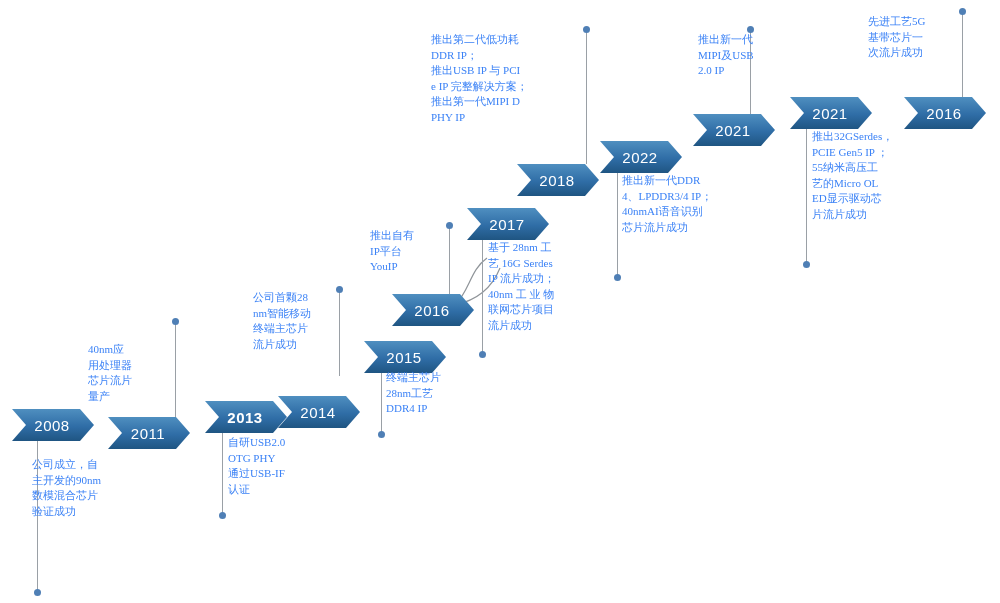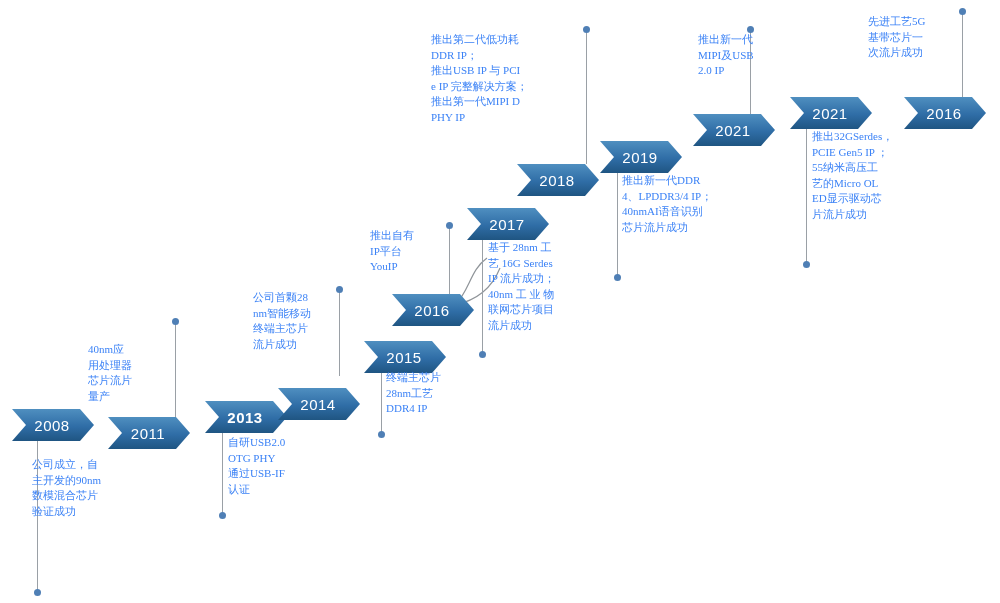--- a/index.html
+++ b/index.html
@@ -76,21 +76,21 @@
   <div class="chev" style="left:205px;top:401px;width:82px;font-weight:bold;">
     <span>2013</span>
   </div>
   <div class="lline" style="left:222px;top:433px;height:83px;"></div>
   <div class="dot" style="left:219px;top:512px;"></div>
   <div class="txt" style="left:228px;top:435px;width:128px;">自研USB2.0
 OTG PHY
 通过USB-IF
 认证</div>
 
-  <div class="chev" style="left:278px;top:388px;width:82px;">
+  <div class="chev" style="left:278px;top:396px;width:82px;">
     <span>2014</span>
   </div>
   <div class="lline" style="left:339px;top:290px;height:86px;"></div>
   <div class="dot" style="left:336px;top:286px;"></div>
   <div class="txt" style="left:253px;top:290px;width:120px;">公司首颗28
 nm智能移动
 终端主芯片
 流片成功</div>
 
   <div class="chev" style="left:364px;top:341px;width:82px;">
@@ -129,21 +129,21 @@
   <div class="lline" style="left:586px;top:30px;height:134px;"></div>
   <div class="dot" style="left:583px;top:26px;"></div>
   <div class="txt" style="left:431px;top:32px;width:160px;">推出第二代低功耗
 DDR IP；
 推出USB IP 与 PCI
 e IP 完整解决方案；
 推出第一代MIPI D
 PHY IP</div>
 
   <div class="chev" style="left:600px;top:141px;width:82px;">
-    <span>2019</span>
+    <span>2022</span>
   </div>
   <div class="lline" style="left:617px;top:173px;height:105px;"></div>
   <div class="dot" style="left:614px;top:274px;"></div>
   <div class="txt" style="left:622px;top:173px;width:146px;">推出新一代DDR
 4、LPDDR3/4  IP；
 40nmAI语音识别
 芯片流片成功</div>
 
   <div class="chev" style="left:693px;top:114px;width:82px;">
     <span>2021</span>

